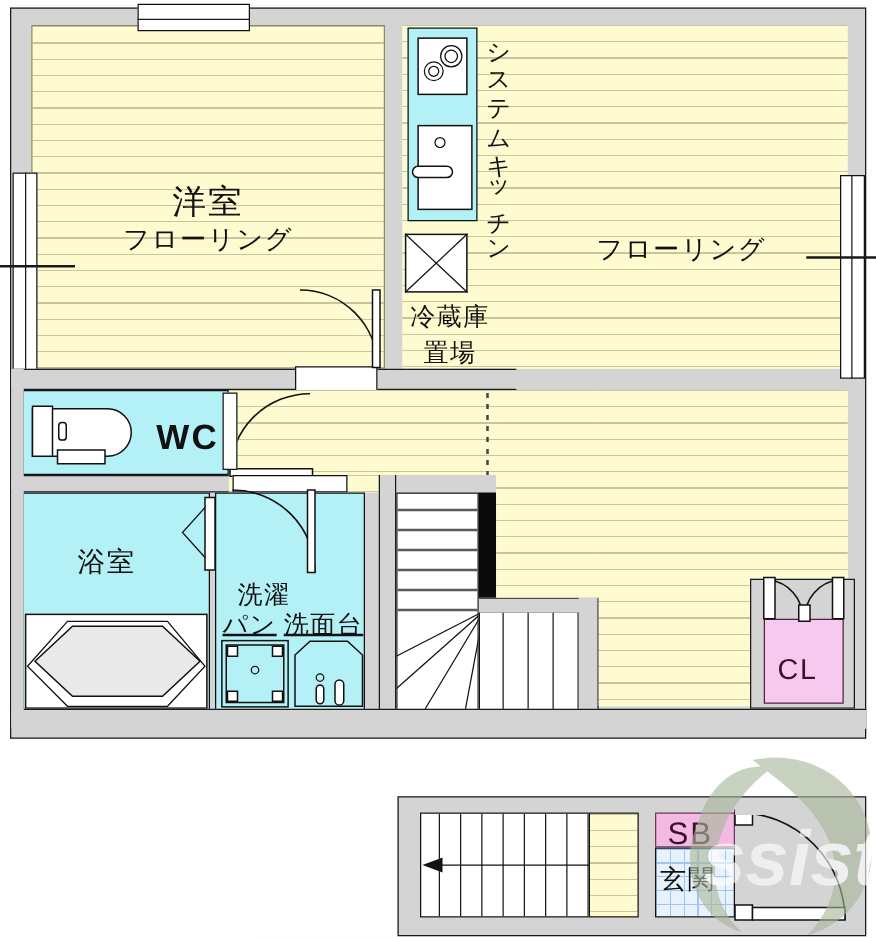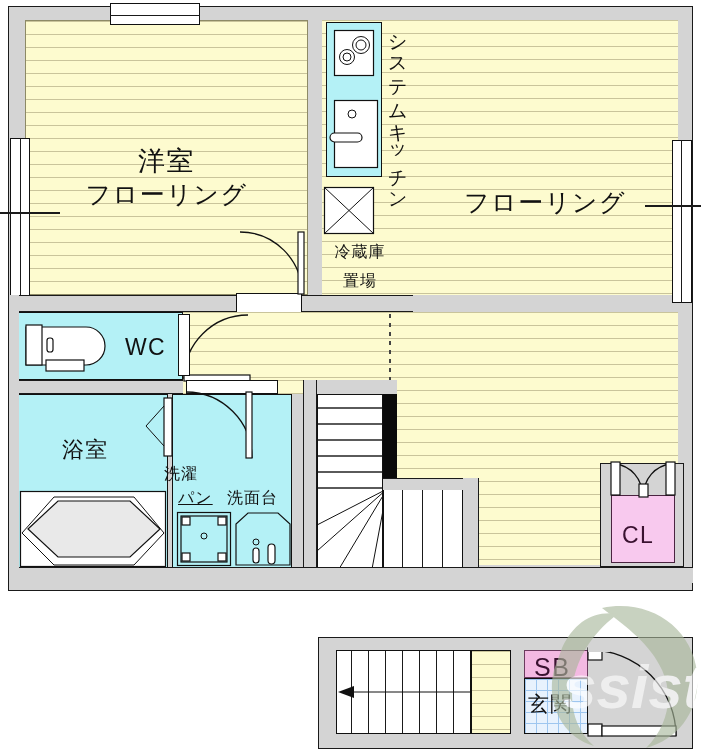--- a/index.html
+++ b/index.html
@@ -40,22 +40,22 @@
     background-image:
       repeating-linear-gradient(to right,#9ec6ef 0 1px,transparent 1px 11px),
       repeating-linear-gradient(to bottom,#9ec6ef 0 1px,transparent 1px 11px);
     border:1px solid #111;
   }
 
   
   .lbl{position:absolute;color:#111;white-space:nowrap;
        letter-spacing:.06em;line-height:1.15;}
   .big{font-size:27px;}
-  .mid{font-size:25px;}
-  .sm{font-size:16px;}
+  .mid{font-size:21px;}
+  .sm{font-size:20px;}
   .vtext{writing-mode:vertical-rl;text-orientation:upright;
          font-size:19px;letter-spacing:.04em;}
   .ctr{text-align:center;}
 
   
   .ln{position:absolute;background:#1a1a1a;}
   .lnT{position:absolute;background:#5a5a5a;}
 
   svg{position:absolute;overflow:visible;}
   .arc{fill:none;stroke:#111;stroke-width:1.3;}
@@ -133,21 +133,21 @@
 
   <div class="abs floorNB" style="left:183px;top:312px;width:230px;height:68px;"></div>
   <div class="abs floorNB" style="left:183px;top:380px;width:134px;height:14px;"></div>
 
   <svg style="left:184px;top:315px;width:70px;height:66px;">
     <path class="arc" d="M 0 64 A 64 64 0 0 1 64 0"></path>
     <rect x="0" y="60" width="66" height="6" fill="#fff" stroke="#111" stroke-width="1.2"></rect>
   </svg>
 
   <div class="abs wet" style="left:18px;top:312px;width:165px;height:68px;"></div>
-  <div class="lbl" style="left:125px;top:334px;font-size:23px;">WC</div>
+  <div class="lbl" style="left:125px;top:334px;font-size:28px;font-weight:bold;">WC</div>
 
   <svg style="left:24px;top:322px;width:92px;height:50px;">
     <path class="fx" d="M 2 5 H 62 A 19 19 0 0 1 62 43 H 2 Z"></path>
     <rect class="fx" x="2" y="3" width="16" height="40"></rect>
     <rect class="fx" x="22" y="38" width="38" height="11"></rect>
     <rect class="fx" x="23" y="16" width="6" height="14" rx="2.5"></rect>
   </svg>
 
   <div class="abs white" style="left:178px;top:314px;width:12px;height:62px;border:1px solid #111;"></div>
 
@@ -161,23 +161,23 @@
     <path class="fxg" d="M 8 38 L 38 10 H 110 L 140 38 L 110 66 H 38 Z"></path>
     <path class="thin" d="M 2 42 L 34 6 H 114 L 144 42 L 114 74 H 34 Z"></path>
   </svg>
 
   <svg style="left:146px;top:398px;width:28px;height:58px;">
     <rect x="18" y="0" width="8" height="58" fill="#fff" stroke="#111" stroke-width="1.2"></rect>
     <path class="thin" d="M 18 8 L 0 28 L 18 48"></path>
   </svg>
 
   <div class="abs wet" style="left:172px;top:394px;width:120px;height:175px;"></div>
-  <div class="lbl sm" style="left:164px;top:465px;">洗濯</div>
+  <div class="lbl sm" style="left:190px;top:465px;">洗濯</div>
   <div class="lbl sm" style="left:178px;top:489px;text-decoration:underline;">パン</div>
-  <div class="lbl sm" style="left:227px;top:489px;">洗面台</div>
+  <div class="lbl sm" style="left:227px;top:489px;text-decoration:underline;">洗面台</div>
 
   <svg style="left:177px;top:512px;width:54px;height:54px;">
     <rect class="fxc" x="0.5" y="0.5" width="53" height="53"></rect>
     <rect class="fxc" x="4" y="4" width="46" height="46"></rect>
     <rect class="fx" x="5" y="5" width="8" height="8"></rect>
     <rect class="fx" x="41" y="5" width="8" height="8"></rect>
     <rect class="fx" x="5" y="41" width="8" height="8"></rect>
     <rect class="fx" x="41" y="41" width="8" height="8"></rect>
     <circle class="thin" cx="27" cy="24" r="3"></circle>
   </svg>

